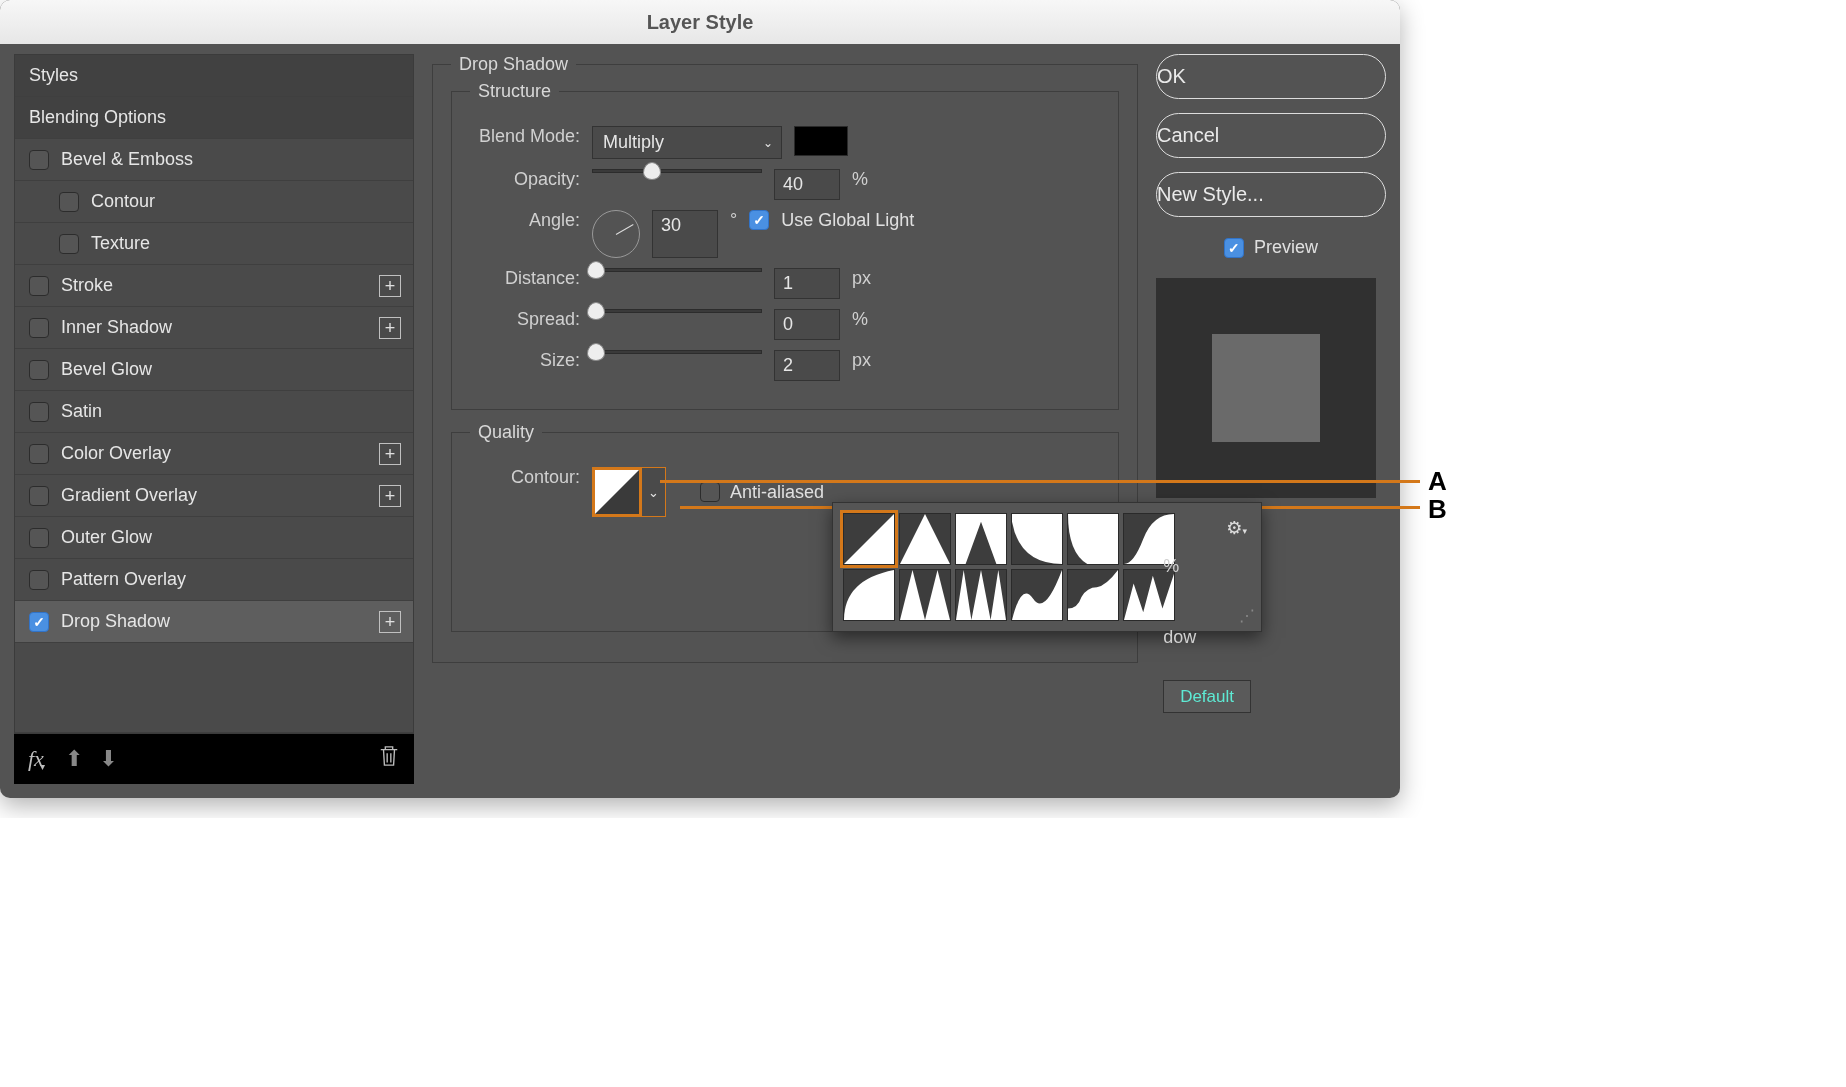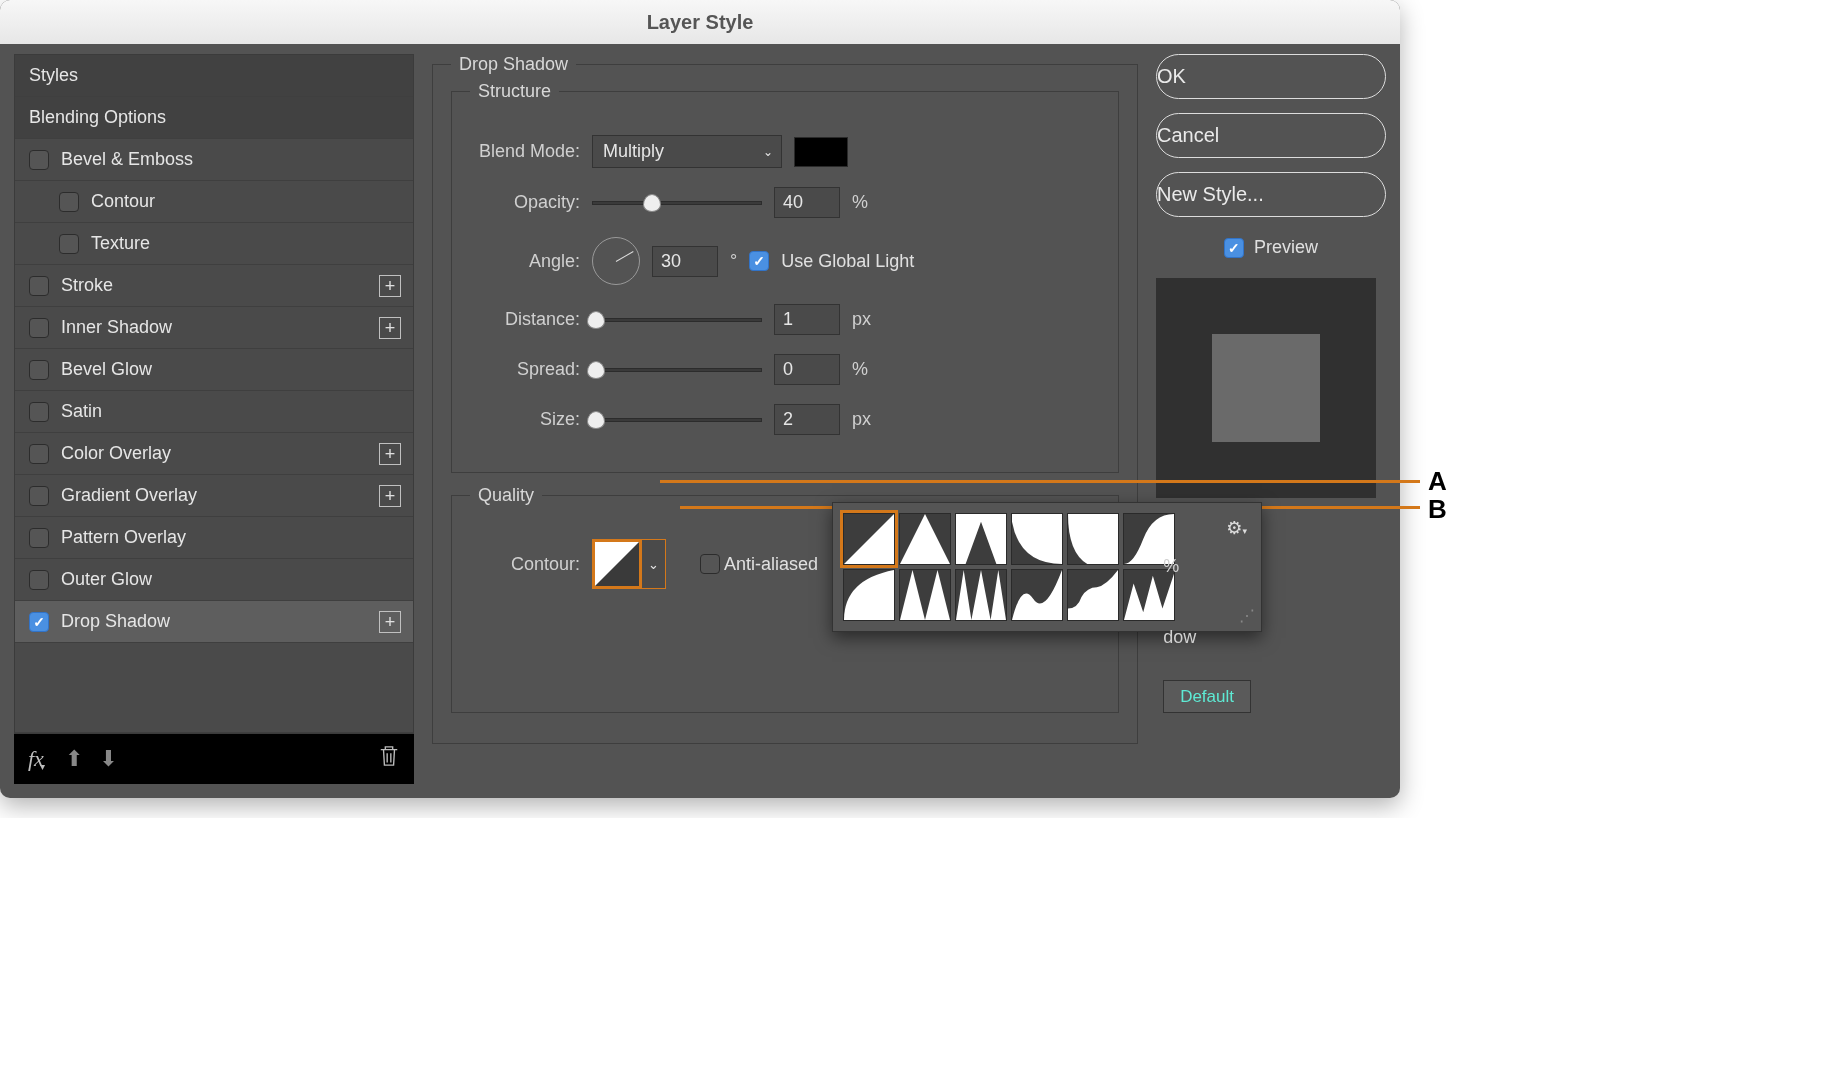--- a/index.html
+++ b/index.html
@@ -55,21 +55,21 @@
   .fx { font-style: italic; font-family: Georgia, serif; font-size:22px; }
   .chevtiny { font-size:10px; position:relative; top:4px; left:-4px; }
   .arrow { font-size:22px; color:#888; }
   .trash svg { width:22px; height:24px; }
 
   
   .mid { flex:1; position:relative; }
   fieldset { border:1px solid #3e3e3e; border-top:1px solid #3e3e3e; padding: 14px 18px 18px 18px; margin-bottom: 12px; }
   fieldset > legend { padding: 0 8px; color:#d8d8d8; font-size:18px; }
   .outer-fs { padding-top: 6px; }
-  .row { display:flex; align-items:center; gap:12px; margin: 19px 0; }
+  .row { display:flex; gap:12px; margin: 10px 0; }
   .row .lbl { width: 110px; text-align:right; color:#d0d0d0; }
   .select {
     background:#4a4a4a; border:1px solid #333; color:#e6e6e6;
     padding:5px 26px 5px 10px; position:relative; min-width: 190px;
     display:inline-flex; align-items:center;
   }
   .select .chev { position:absolute; right:8px; font-size:12px; }
   .swatch { width:54px; height:30px; background:#000; border:1px solid #2a2a2a; }
   .slider {
     width: 170px; height: 4px; background:#3a3a3a; border:1px solid #2c2c2c;
@@ -97,21 +97,21 @@
     width:50px; height:50px; border:3px solid #d4781a; background:#fff;
     display:inline-block;
   }
   .contour-thumb svg { width:100%; height:100%; display:block; }
   .contour-chev {
     width:24px; height:50px; border:1px solid #d4781a; background:#4a4a4a;
     display:inline-flex; align-items:center; justify-content:center;
     font-size:13px; color:#e6e6e6; border-left:none;
   }
   .quality-row { display:flex; align-items:center; gap:0; }
-  .quality-extra { margin-left: 22px; display:flex; align-items:center; gap:4px; }
+  .quality-extra { margin-left: 22px; display:flex; align-items:center; gap:10px; }
   .btn-sm {
     background:#5a5a5a; border:1px solid #333; color:#5eead4;
     padding:6px 16px; font-size:17px;
   }
   
   .contour-pop {
     position:absolute; left:400px; top:448px;
     width:430px; background:#555; border:1px solid #333;
     box-shadow: 0 6px 16px rgba(0,0,0,.5);
     padding:10px; z-index:20;
@@ -192,25 +192,25 @@
           <span>Color Overlay</span>
           <span class="add-icon">+</span>
         </div>
         <div class="style-item">
           <span class="cb"></span>
           <span>Gradient Overlay</span>
           <span class="add-icon">+</span>
         </div>
         <div class="style-item">
           <span class="cb"></span>
+          <span>Outer Glow</span>
+        </div>
+        <div class="style-item">
+          <span class="cb"></span>
           <span>Pattern Overlay</span>
-        </div>
-        <div class="style-item">
-          <span class="cb"></span>
-          <span>Outer Glow</span>
         </div>
         <div class="style-item selected">
           <span class="cb checked"></span>
           <span>Drop Shadow</span>
           <span class="add-icon">+</span>
         </div>
         <div class="style-item spacer-row"></div>
       </div>
       <div class="sidebar-footer">
         <span><span class="fx">fx</span><span class="chevtiny">▾</span></span>

